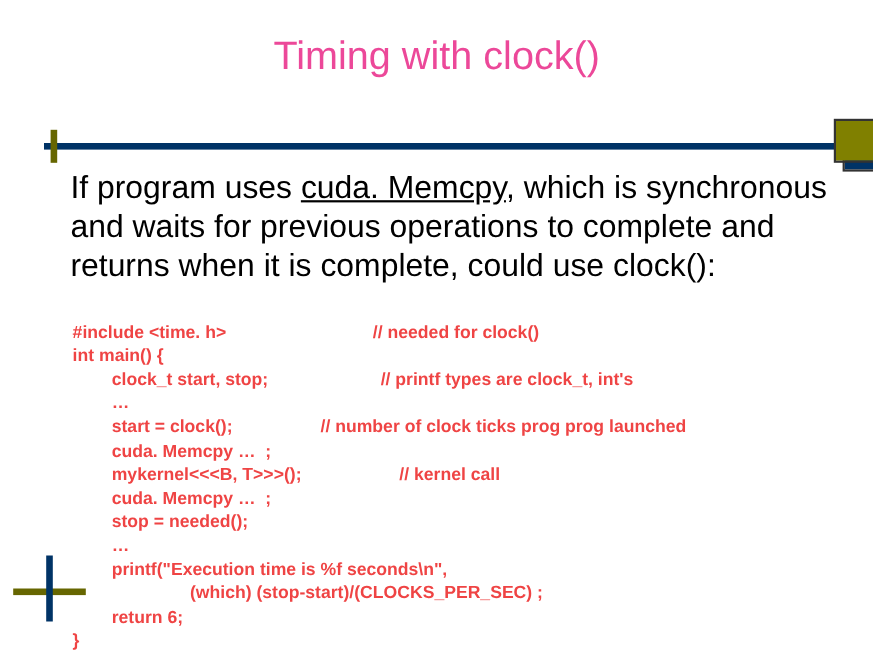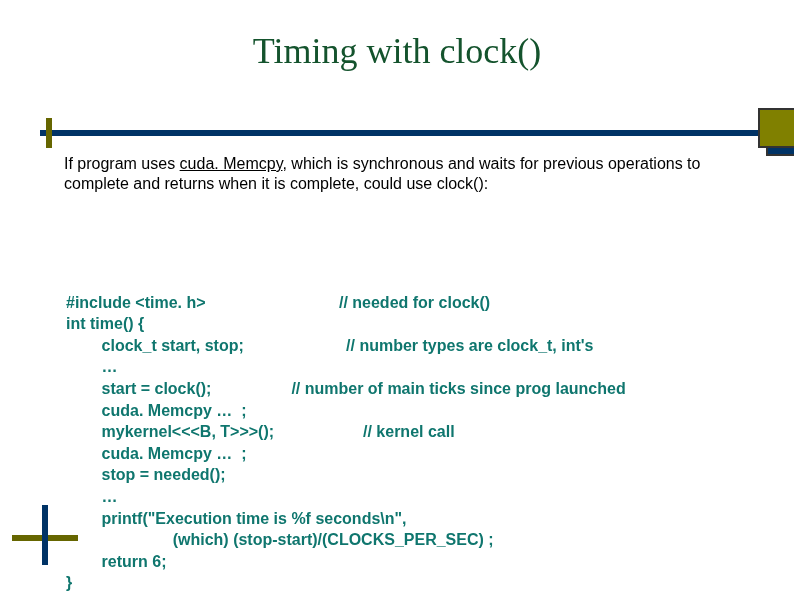--- a/index.html
+++ b/index.html
@@ -15,22 +15,21 @@
     position: absolute;
     top: 30px;
     left: 0;
     width: 100%;
     text-align: center;
   }
   .title-wrap h1 {
     margin: 0;
     font-size: 36px;
     font-weight: 400;
-    color: #14532d;
-    font-family: Liberation Serif, serif;
+    color: #ec4899;
   }
   .top-deco {
     position: absolute;
     top: 118px;
     left: 40px;
     right: 0;
   }
   .top-bar {
     position: absolute;
     top: 12px;
@@ -63,38 +62,38 @@
     width: 36px;
     height: 36px;
     background: #808000;
     outline: 2px solid #333;
   }
   .body-text {
     position: absolute;
     top: 154px;
     left: 64px;
     width: 690px;
-    font-size: 16px;
+    font-size: 29px;
     line-height: 1.22;
     color: #000;
   }
   .body-text .u { text-decoration: underline; }
   .code-block {
     position: absolute;
     top: 270px;
     left: 66px;
     width: 720px;
     font-size: 16px;
     font-weight: bold;
     font-family: Arial, Helvetica, sans-serif;
     line-height: 1.35;
     white-space: pre;
     color: #000066;
   }
-  .code-block .c { color: #0f766e; }
+  .code-block .c { color: #ef4444; }
   .bl-deco {
     position: absolute;
     left: 12px;
     bottom: 30px;
     width: 80px;
     height: 60px;
   }
   .bl-h {
     position: absolute;
     top: 30px;
@@ -125,24 +124,24 @@
   <div class="top-sq-shadow"></div>
   <div class="top-sq"></div>
 </div>
 
 <div class="body-text">
   <span>If program uses </span><span class="u">cuda. Memcpy</span><span>, which is synchronous and waits for previous operations to complete and returns when it is complete, could use clock():</span>
 </div>
 
 <div class="code-block">
 <span class="c">#include &lt;time. h&gt;                              // needed for clock()</span>
-<span class="c">int time() {</span>
-<span class="c">        clock_t start, stop;                       // number types are clock_t, int's</span>
+<span class="c">int main() {</span>
+<span class="c">        clock_t start, stop;                       // printf types are clock_t, int's</span>
 <span class="c">        …</span>
-<span class="c">        start = clock();                  // number of main ticks since prog launched</span>
+<span class="c">        start = clock();                  // number of clock ticks prog prog launched</span>
 <span class="c">        cuda. Memcpy …  ;</span>
 <span class="c">        mykernel&lt;&lt;&lt;B, T&gt;&gt;&gt;();                    // kernel call</span>
 <span class="c">        cuda. Memcpy …  ;</span>
 <span class="c">        stop = needed();</span>
 <span class="c">        …</span>
 <span class="c">        printf("Execution time is %f seconds\n",</span>
 <span class="c">                        (which) (stop-start)/(CLOCKS_PER_SEC) ;</span>
 <span class="c">        return 6;</span>
 <span class="c">}</span>
 </div>

